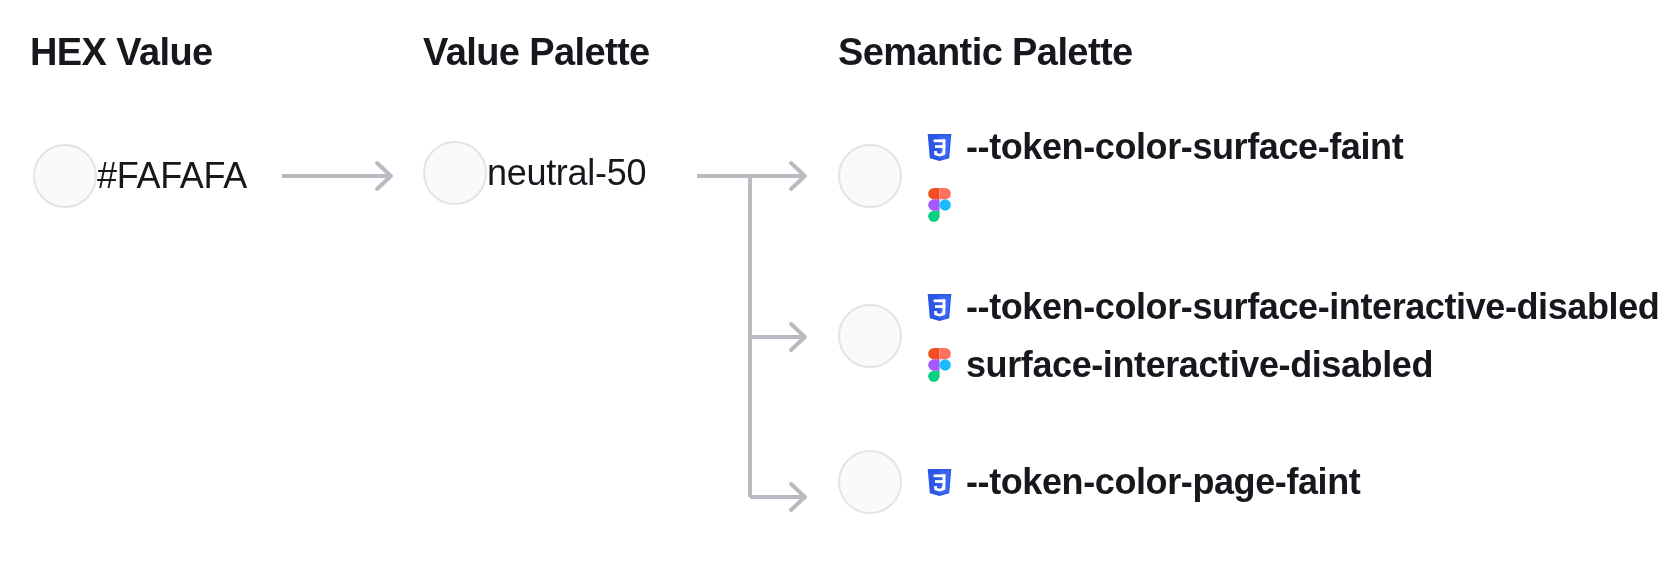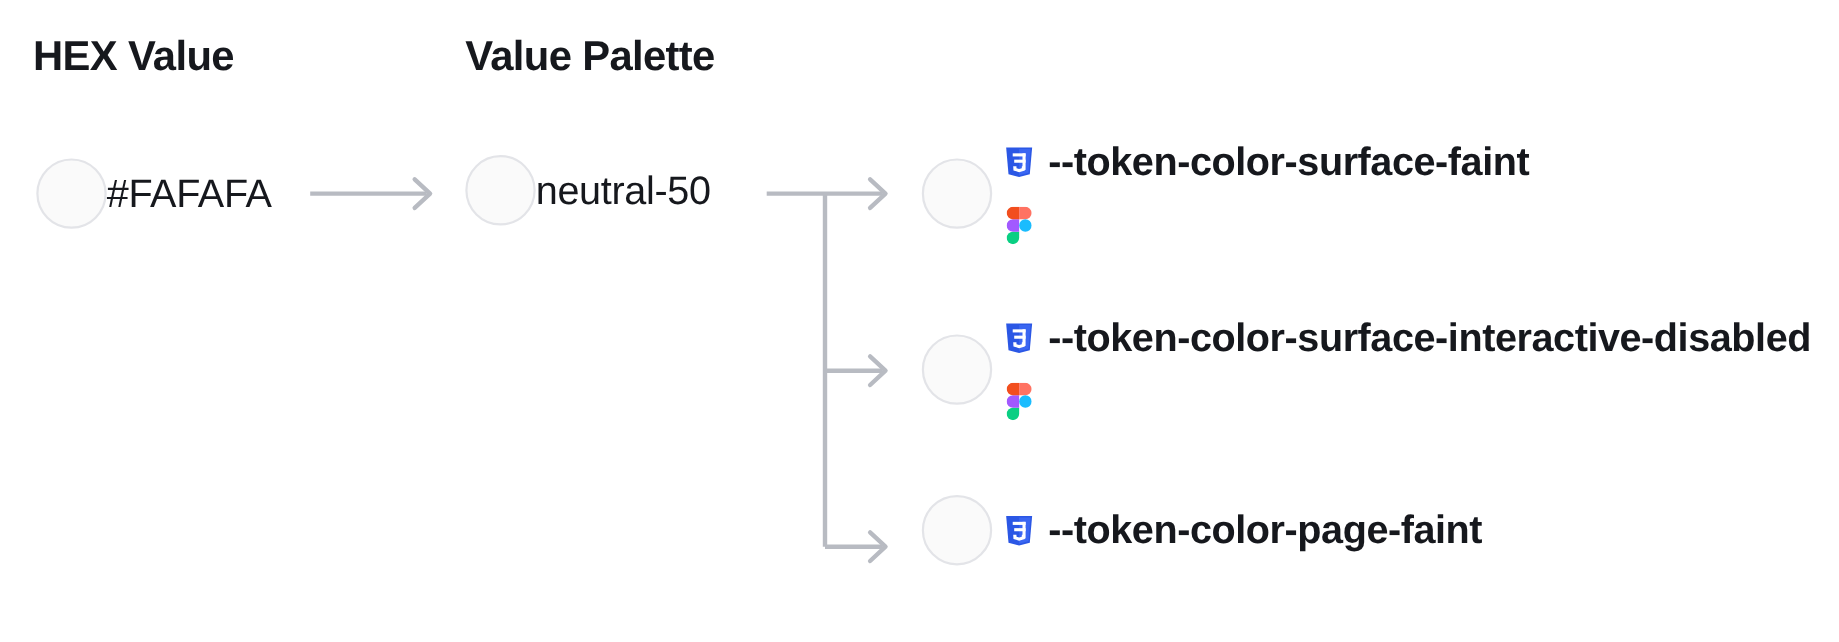--- a/index.html
+++ b/index.html
@@ -45,21 +45,21 @@
     font-size: 36px;
     font-weight: 400;
     letter-spacing: -0.3px;
     white-space: nowrap;
   }
   .sem-row {
     position: absolute;
     left: 838px;
     display: flex;
     align-items: center;
-    gap: 10px;
+    gap: 23px;
     height: 116px;
   }
   .sem-lines {
     display: flex;
     flex-direction: column;
   }
   .sem-line {
     display: flex;
     align-items: center;
     gap: 13px;
@@ -94,20 +94,21 @@
       <path d="M750 176 V497"></path>
       <path d="M750 337 H802"></path>
       <path d="M791 324 L805 337 L791 350" stroke-linecap="round" stroke-linejoin="round"></path>
       <path d="M750 497 H802"></path>
       <path d="M791 484 L805 497 L791 510" stroke-linecap="round" stroke-linejoin="round"></path>
     </g>
   </svg>
 
   <div class="col-header" style="left:30px">HEX Value</div>
   <div class="col-header" style="left:423px">Value Palette</div>
+  <div class="col-header" style="left:838px">Semantic Palette</div>
 
   <div class="node" style="left:33px; top:144px">
     <div class="swatch"></div>
     <div class="node-label">#FAFAFA</div>
   </div>
 
   <div class="node" style="left:423px; top:141px">
     <div class="swatch"></div>
     <div class="node-label">neutral-50</div>
   </div>
@@ -165,20 +166,21 @@
       <div class="sem-line">
         <span class="icon-box">
           <svg width="23" height="34" viewBox="0 0 38 57" xmlns="http://www.w3.org/2000/svg">
             <path fill="#0ACF83" d="M9.5 57A9.5 9.5 0 0 0 19 47.5V38H9.5a9.5 9.5 0 1 0 0 19z"></path>
             <path fill="#A259FF" d="M0 28.5A9.5 9.5 0 0 1 9.5 19H19v19H9.5A9.5 9.5 0 0 1 0 28.5z"></path>
             <path fill="#F24E1E" d="M0 9.5A9.5 9.5 0 0 1 9.5 0H19v19H9.5A9.5 9.5 0 0 1 0 9.5z"></path>
             <path fill="#FF7262" d="M19 0h9.5a9.5 9.5 0 1 1 0 19H19V0z"></path>
             <path fill="#1ABCFE" d="M38 28.5a9.5 9.5 0 1 1-19 0 9.5 9.5 0 0 1 19 0z"></path>
           </svg>
         </span>
+        <span class="token-label">surface-interactive-disabled</span>
       </div>
     </div>
   </div>
 
   <div class="sem-row" style="top:424px">
     <div class="swatch"></div>
     <div class="sem-lines">
       <div class="sem-line">
         <span class="icon-box">
           <svg width="27" height="31" viewBox="0 0 24 24" xmlns="http://www.w3.org/2000/svg">

